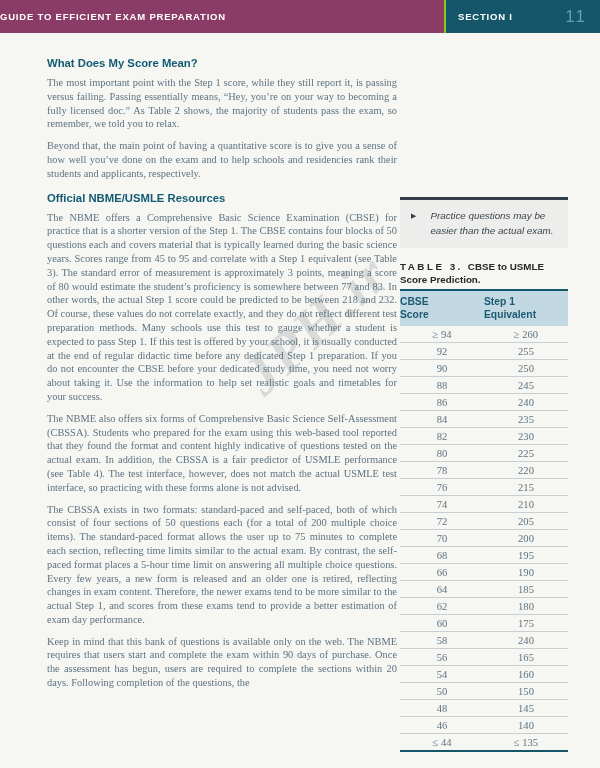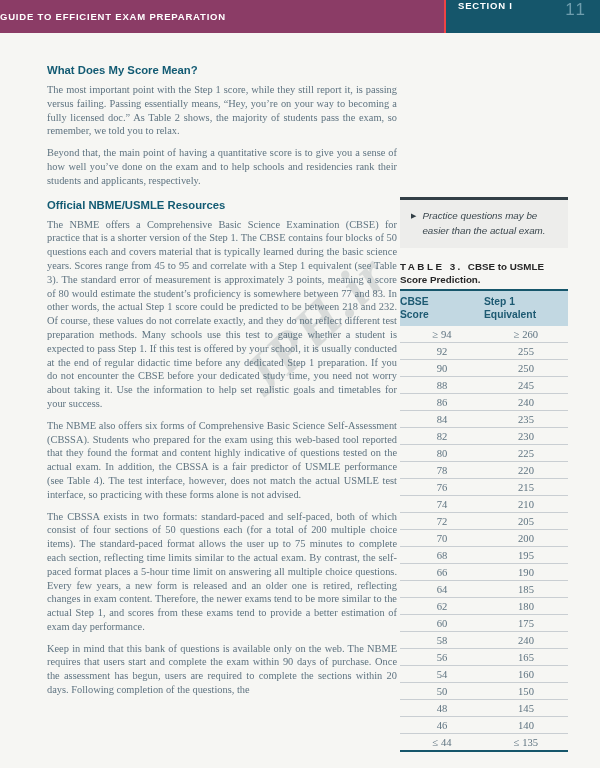--- a/index.html
+++ b/index.html
@@ -12,54 +12,54 @@
   
   .topbar{display:flex;height:33px;width:600px;}
   .topbar-left{
     flex:1;background:#8b3c66;display:flex;align-items:center;justify-content:flex-start;
     padding-right:11px;
   }
   .topbar-left .running-title{
     color:#ffffff;font-size:9.5px;font-weight:bold;letter-spacing:0.8px;text-transform:uppercase;
   }
   .topbar-right{
-    width:129px;background:#15566b;border-left:2px solid #ef4444;
-    display:flex;align-items:flex-start;justify-content:space-between;
+    width:129px;background:#15566b;border-left:2px solid #84cc16;
+    display:flex;align-items:center;justify-content:space-between;
     padding:0 13px 0 12px;
     gap:8px;
   }
   .topbar-right .section-label{
     color:#ffffff;font-size:9.5px;font-weight:bold;letter-spacing:0.8px;text-transform:uppercase;
   }
   .topbar-right .page-number{
     color:#6e9dad;font-size:17px;font-weight:normal;letter-spacing:2px;
   }
   
-  .left-col{position:absolute;left:47px;top:64px;width:350px;}
+  .left-col{position:absolute;left:47px;top:57px;width:350px;}
   .section-heading{
     font-size:11.3px;font-weight:bold;color:#135b73;margin:0 0 7px 0;
   }
   .section-heading.second{margin-top:11px;}
   p.body-par{
     font-family:"Liberation Serif",serif;
     font-size:10.4px;line-height:13.8px;color:#5e7380;
     text-align:justify;margin:0 0 8px 0;
   }
   
   .watermark{
     position:absolute;left:228px;top:292px;
     font-family:"Liberation Serif",serif;font-weight:bold;font-style:italic;
     font-size:56px;letter-spacing:3px;color:rgba(140,150,156,0.28);
     transform:rotate(-43deg);pointer-events:none;white-space:nowrap;
   }
   
   .right-col{position:absolute;left:400px;top:197px;width:168px;}
   .note-box{
     background:#ededeb;border-top:3px solid #323f46;
-    padding:8px 9px 10px 11px;display:flex;gap:6px;
+    padding:8px 9px 10px 11px;display:flex;gap:14px;
   }
   .note-marker{
     color:#323f46;font-size:7px;line-height:15px;flex:0 0 auto;font-style:normal;
   }
   .note-text{
     font-style:italic;font-size:9.8px;line-height:15px;color:#3a474e;
   }
   .table-caption{
     margin-top:13px;font-size:9.8px;font-weight:bold;color:#272727;line-height:12.5px;
   }

